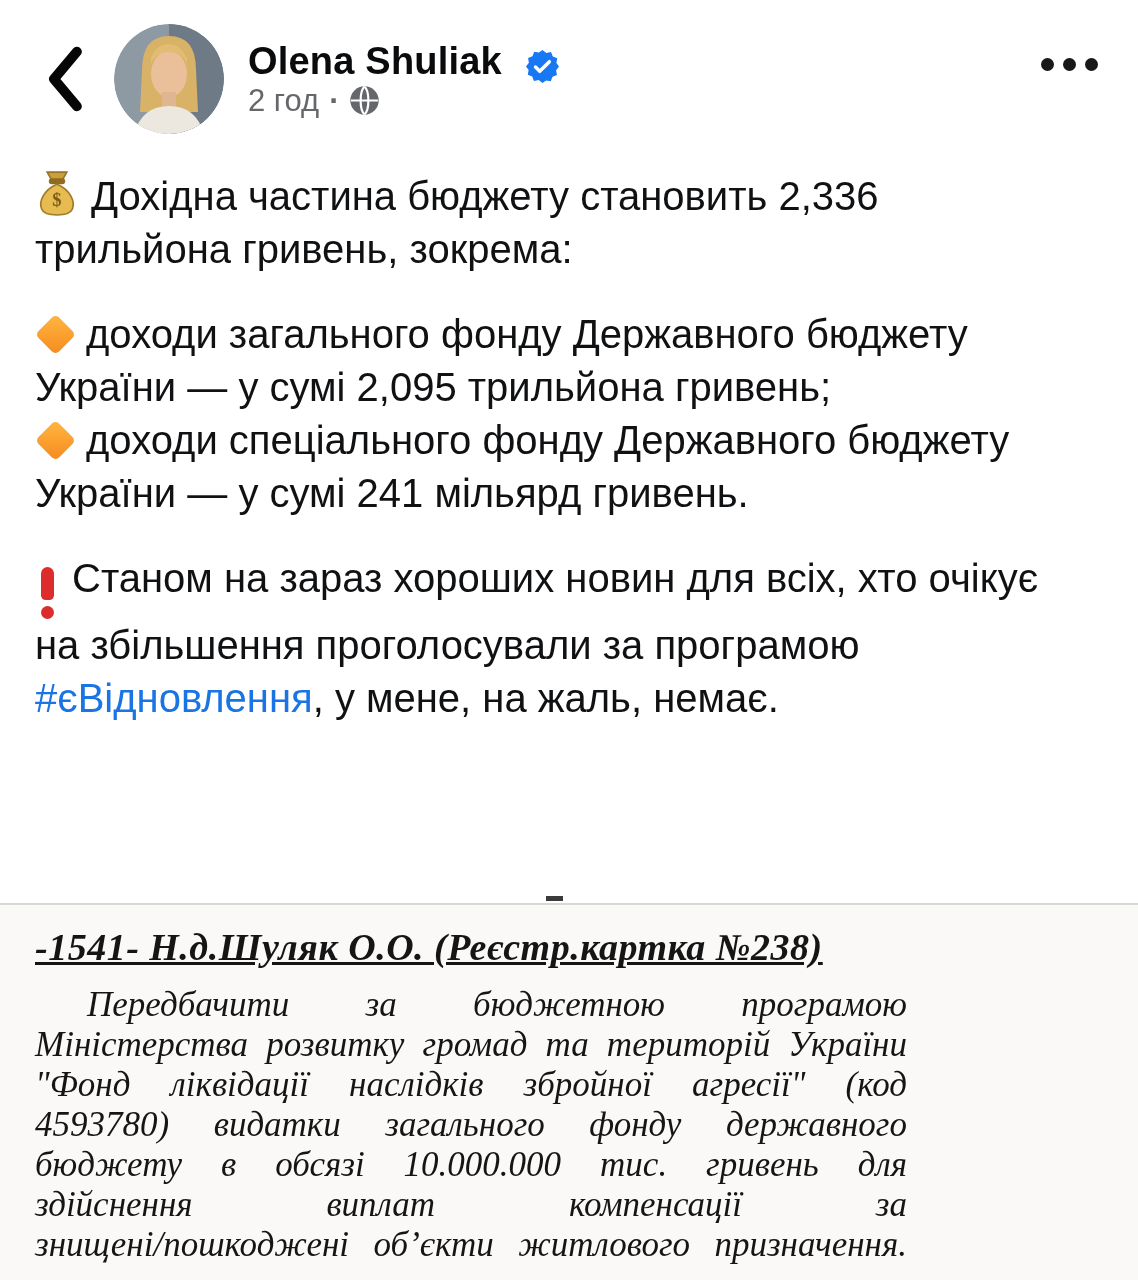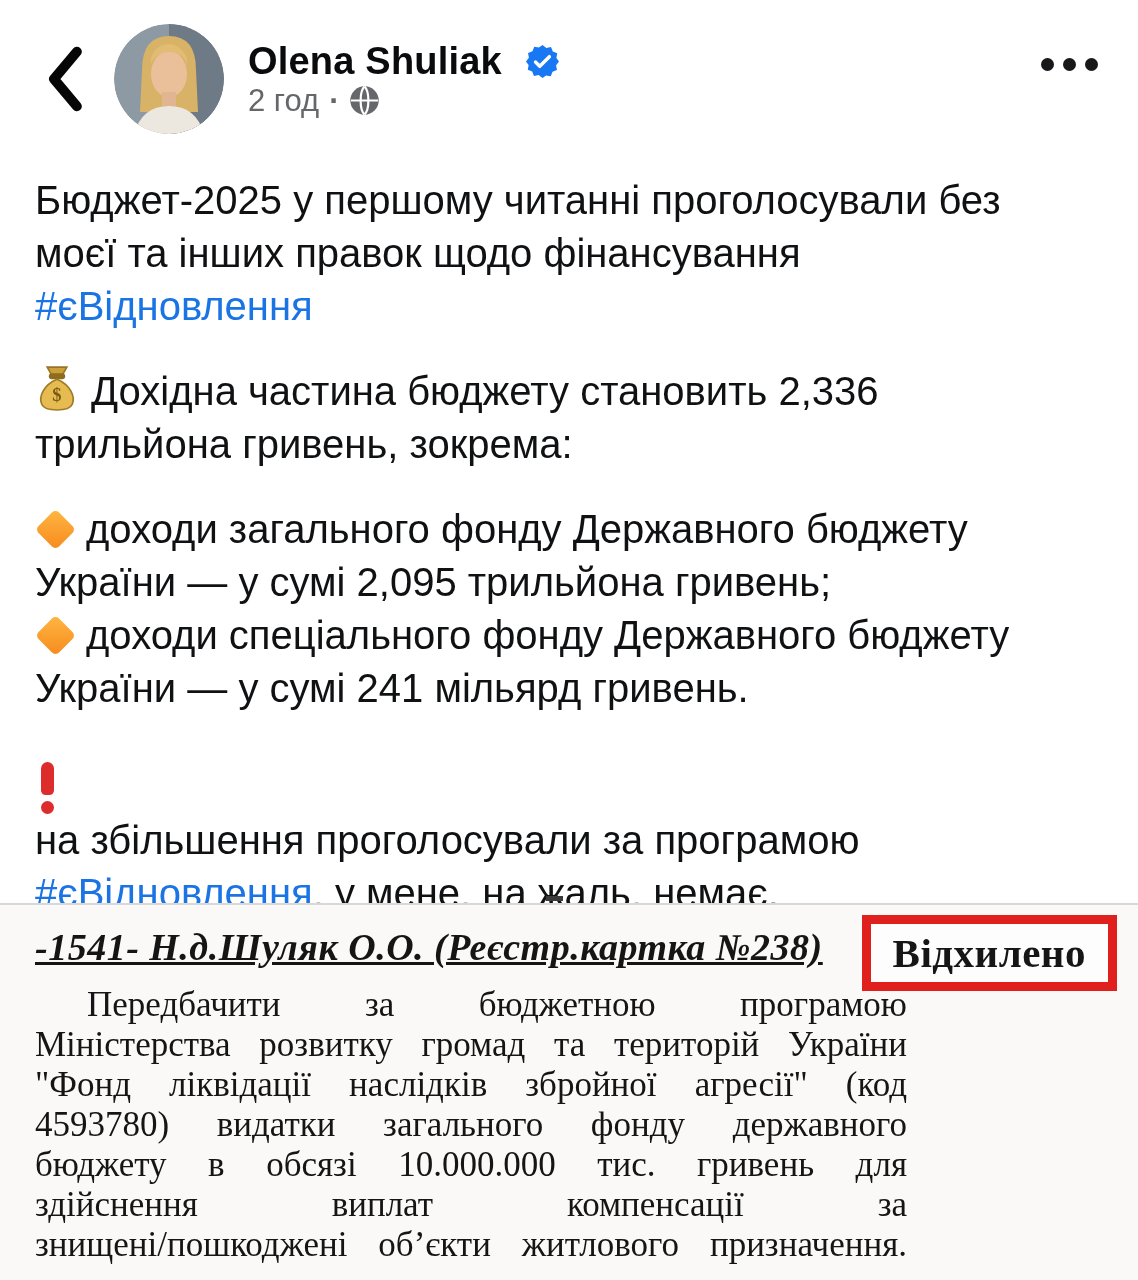--- a/index.html
+++ b/index.html
@@ -7,21 +7,21 @@
   .page{
     position:relative; width:1138px; height:1280px; margin:0 auto;
     background:#ffffff; overflow:hidden;
     font-family:"Liberation Sans", sans-serif; color:#111214;
   }
   
   .hdr{ display:flex; align-items:center; padding:20px 40px 0 40px; height:138px; }
   .back-btn{ background:none; border:none; cursor:pointer; padding:0; margin-right:22px; display:flex; align-items:center; }
   .avatar{ width:110px; height:110px; border-radius:50%; overflow:hidden; flex:0 0 auto; cursor:pointer; }
   .hmeta{ margin-left:24px; flex:1; }
-  .name-row{ display:flex; align-items:center; gap:24px; }
+  .name-row{ display:flex; align-items:flex-end; gap:24px; }
   .name{ font-size:38px; font-weight:bold; color:#0a0b0d; letter-spacing:.2px; cursor:pointer; }
   .sub-row{ display:flex; align-items:center; gap:10px; margin-top:0; color:#65676B; font-size:31px; }
   .dot-sep{ font-weight:bold; }
   .more-btn{ background:none; border:none; cursor:pointer; align-self:flex-start; margin-top:38px; display:flex; }
   .more-btn i{ width:13px; height:13px; border-radius:50%; background:#17181a; display:inline-block; margin-left:9px; }
   
   .post-body{ padding:0 38px 0 35px; }
   .para{ font-size:40px; line-height:53px; color:#101113; margin-top:32px; }
   .para.first{ margin-top:36px; }
   .hashtag{ color:#1B74E4; text-decoration:none; cursor:pointer; }
@@ -35,21 +35,21 @@
   .excl-dot{ width:13px; height:13px; background:#DD2C2C; border-radius:50%; }
   
   .doc{ position:absolute; left:0; right:0; top:903px; bottom:0;
     background:#FAF9F8; border-top:2px solid #D8D8D6; cursor:pointer;
     font-family:"Liberation Serif", serif; color:#151515; }
   .doc-dash{ position:absolute; top:-9px; left:546px; width:17px; height:5px; background:#3a3a3a; }
   .doc-title{ position:absolute; left:35px; top:20px; font-size:38px; font-weight:bold; font-style:italic;
     text-decoration:underline; letter-spacing:.5px; white-space:nowrap; }
   .stamp{ position:absolute; right:21px; top:10px; border:9px solid #E0201C; background:#FDFDFD;
     padding:5px 22px; font-size:41px; font-weight:bold; color:#161616; letter-spacing:.5px; }
-  .doc-text{ position:absolute; left:35px; top:80px; width:872px; font-size:35px; line-height:40px; }
+  .doc-text{ position:absolute; left:35px; top:80px; width:872px; font-size:35px; line-height:40px;font-style:italic; }
   .doc-line{ text-align:justify; text-align-last:justify; white-space:normal; }
   .doc-line.indent{ padding-left:52px; }
   
   svg{ display:block; }
 </style>
 </head>
 <body>
 
 <div class="page">
 
@@ -107,25 +107,20 @@
       <span style="display:flex;">
         <i></i>
           <i></i>
           <i></i>
       </span>
     </button>
   </header>
 
   <main class="post-body">
 
-    <p class="para first">
-      <span>Бюджет-2025 у першому читанні проголосували без</span><br>
-      <span>моєї та інших правок щодо фінансування</span><br>
-      <a class="hashtag">#єВідновлення</a>
-    </p>
 
     <p class="para">
       <span class="moneybag">
         <svg width="44" height="48" viewBox="0 0 40 44">
           <path d="M15 9 L11 2 h18 l-4 7z" fill="#CB9F39" stroke="#9A7426" stroke-width="1.5"></path>
           <rect x="12.5" y="7.5" width="15" height="5.5" rx="2.7" fill="#8F6B1E"></rect>
           <path d="M20 13 C8 18 3 29 6 36 c3 7 25 7 28 0 3-7-2-18-14-23z" fill="#E6BB52" stroke="#A07C28" stroke-width="1.6"></path>
           <text x="20" y="33" font-size="17" font-weight="bold" text-anchor="middle" fill="#7C5C14" font-family="'Liberation Serif', serif">$</text>
         </svg>
       </span><span>Дохідна частина бюджету становить 2,336</span><br>
@@ -136,30 +131,29 @@
       <span class="diamond"></span><span>доходи загального фонду Державного бюджету</span><br>
       <span>України — у сумі 2,095 трильйона гривень;</span><br>
       <span class="diamond"></span><span>доходи спеціального фонду Державного бюджету</span><br>
       <span>України — у сумі 241 мільярд гривень.</span>
     </p>
 
     <p class="para">
       <span class="excl">
           <span class="excl-bar"></span>
           <span class="excl-dot"></span>
-        </span><br>
+        </span><span>Станом на зараз хороших новин для всіх, хто очікує</span><br>
       <span>на збільшення проголосували за програмою</span><br>
       <a class="hashtag">#єВідновлення</a><span>, у мене, на жаль, немає.</span>
     </p>
   </main>
 
   <figure class="doc">
     <span class="doc-dash"></span>
     <span class="doc-title">-1541- Н.д.Шуляк О.О. (Реєстр.картка №238)</span>
-    <span class="stamp">Відхилено</span>
     <div class="doc-text">
       <div class="doc-line indent">Передбачити за бюджетною програмою</div>
       <div class="doc-line">Міністерства розвитку громад та територій України</div>
       <div class="doc-line">"Фонд ліквідації наслідків збройної агресії" (код</div>
       <div class="doc-line">4593780) видатки загального фонду державного</div>
       <div class="doc-line">бюджету в обсязі 10.000.000 тис. гривень для</div>
       <div class="doc-line">здійснення виплат компенсації за</div>
       <div class="doc-line">знищені/пошкоджені об’єкти житлового призначення.</div>
     </div>
   </figure>

